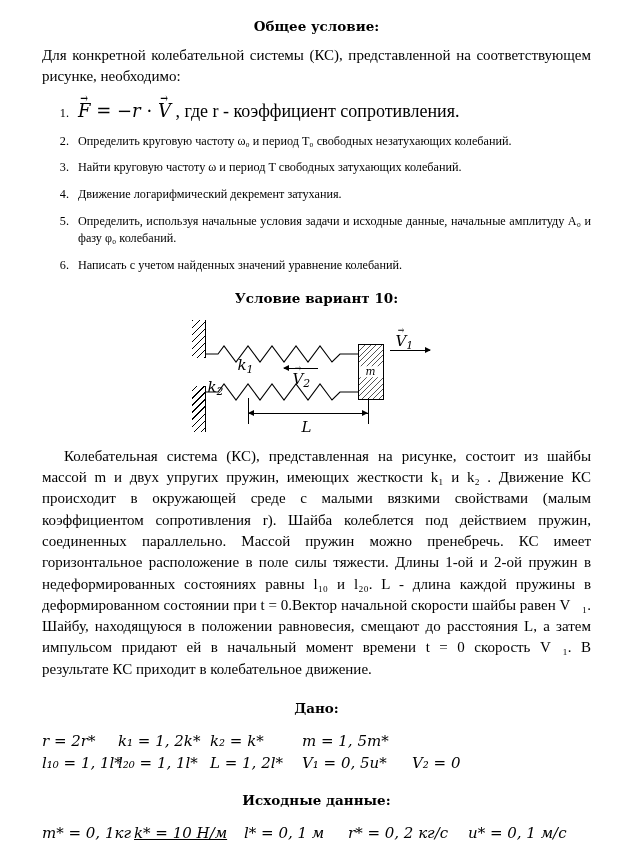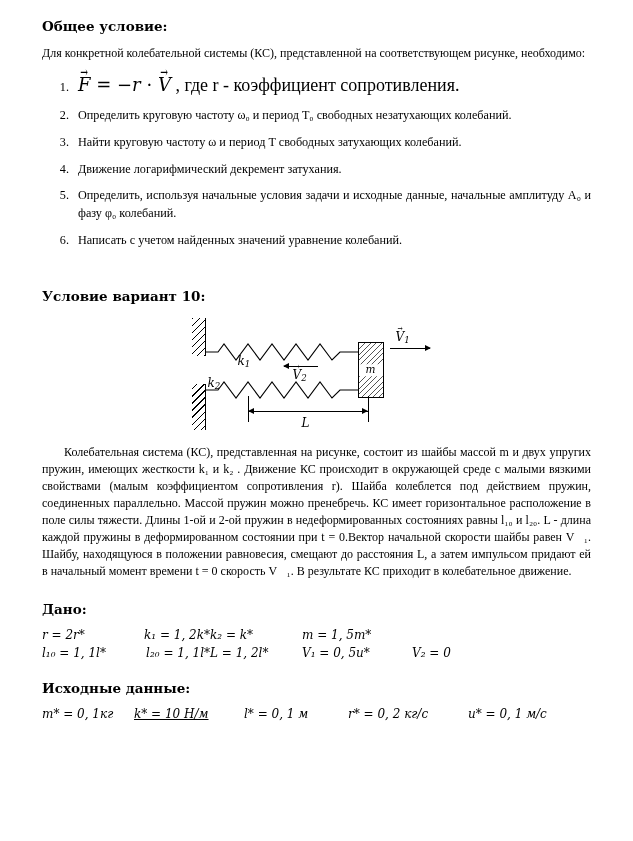--- a/index.html
+++ b/index.html
@@ -29,26 +29,27 @@
     font-size: 16.5px;
     font-weight: bold;
     margin: 0 0 16px 0;
     letter-spacing: 0.2px;
   }
   h2.section-title {
     font-family: "DejaVu Serif", serif;
     font-size: 13.5px;
     font-weight: bold;
     margin: 0 0 11px 0;
+    text-align: center;
   }
   h2.section-title.spaced {
-    margin-top: 39px;
+    margin-top: 15px;
   }
   p.para {
-    font-size: 12px;
+    font-size: 15px;
     line-height: 1.42;
     margin: 0 0 8px 0;
     text-align: justify;
   }
   ol.tasks {
     margin: 10px 0 0 0;
     padding-left: 30px;
     font-size: 12.2px;
     line-height: 1.45;
   }
@@ -141,21 +142,21 @@
     transform: translateY(-50%);
     text-align: center;
     font-size: 10.5px;
     font-style: italic;
     font-family: "DejaVu Serif", serif;
     background: #ffffff;
     line-height: 1.1;
   }
   .fig-label {
     position: absolute;
-    font-size: 12px;
+    font-size: 15px;
     font-family: "DejaVu Serif", serif;
     font-style: italic;
     white-space: nowrap;
     text-align: center;
   }
   .dimline {
     position: absolute;
     left: 56px;
     top: 93px;
     width: 120px;
@@ -197,34 +198,34 @@
     border-left: 6px solid #000;
   }
   .fig-arrow.left::after {
     right: auto;
     left: -1px;
     border-left: none;
     border-right: 6px solid #000;
   }
   
   .data-block {
-    font-size: 12px;
-    margin-top: 6px;
+    font-size: 15px;
+    margin-top: 16px;
   }
   .data-row {
     display: flex;
     margin-bottom: 4px;
   }
   .data-cell {
     font-family: "DejaVu Serif", serif;
     font-style: italic;
     white-space: nowrap;
   }
   .data-row.given .data-cell:nth-child(1) { width: 76px; }
-  .data-row.given .data-cell:nth-child(2) { width: 92px; text-align: right; }
+  .data-row.given .data-cell:nth-child(2) { width: 92px; }
   .data-row.given .data-cell:nth-child(3) { width: 92px; }
   .data-row.given .data-cell:nth-child(4) { width: 110px; }
   .data-row.init .data-cell:nth-child(1) { width: 92px; }
   .data-row.init .data-cell:nth-child(2) { width: 110px; text-decoration: underline; }
   .data-row.init .data-cell:nth-child(3) { width: 104px; }
   .data-row.init .data-cell:nth-child(4) { width: 120px; }
 </style>
 </head>
 <body>
 

